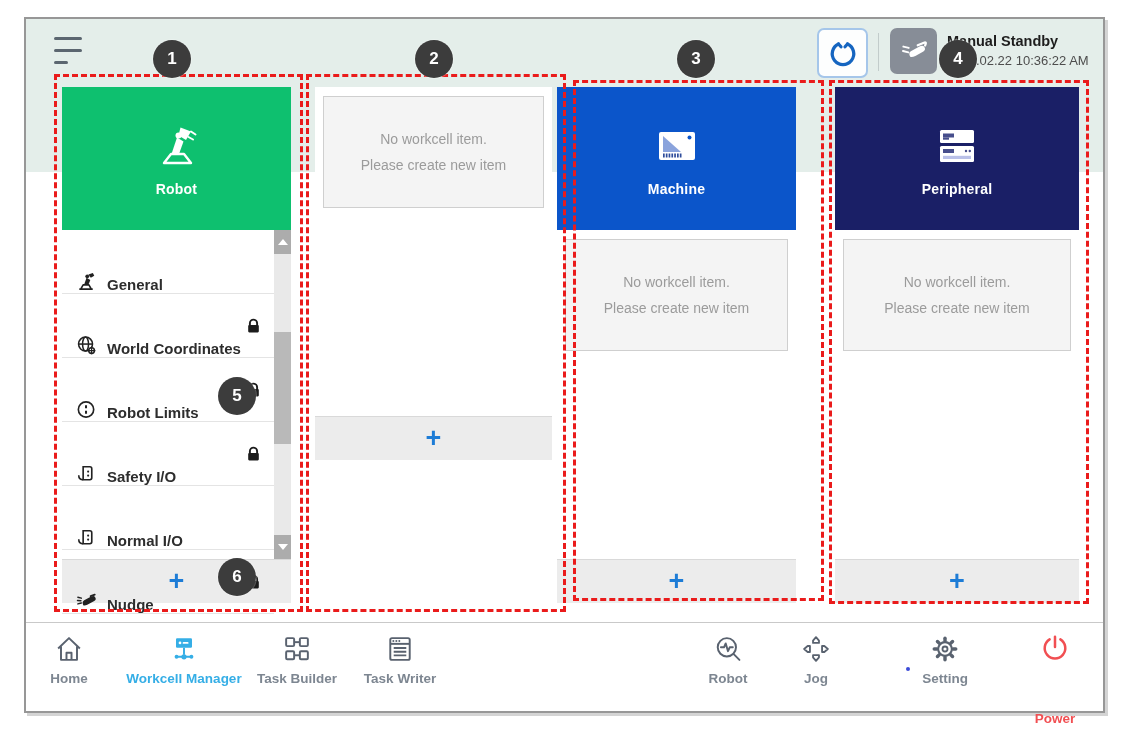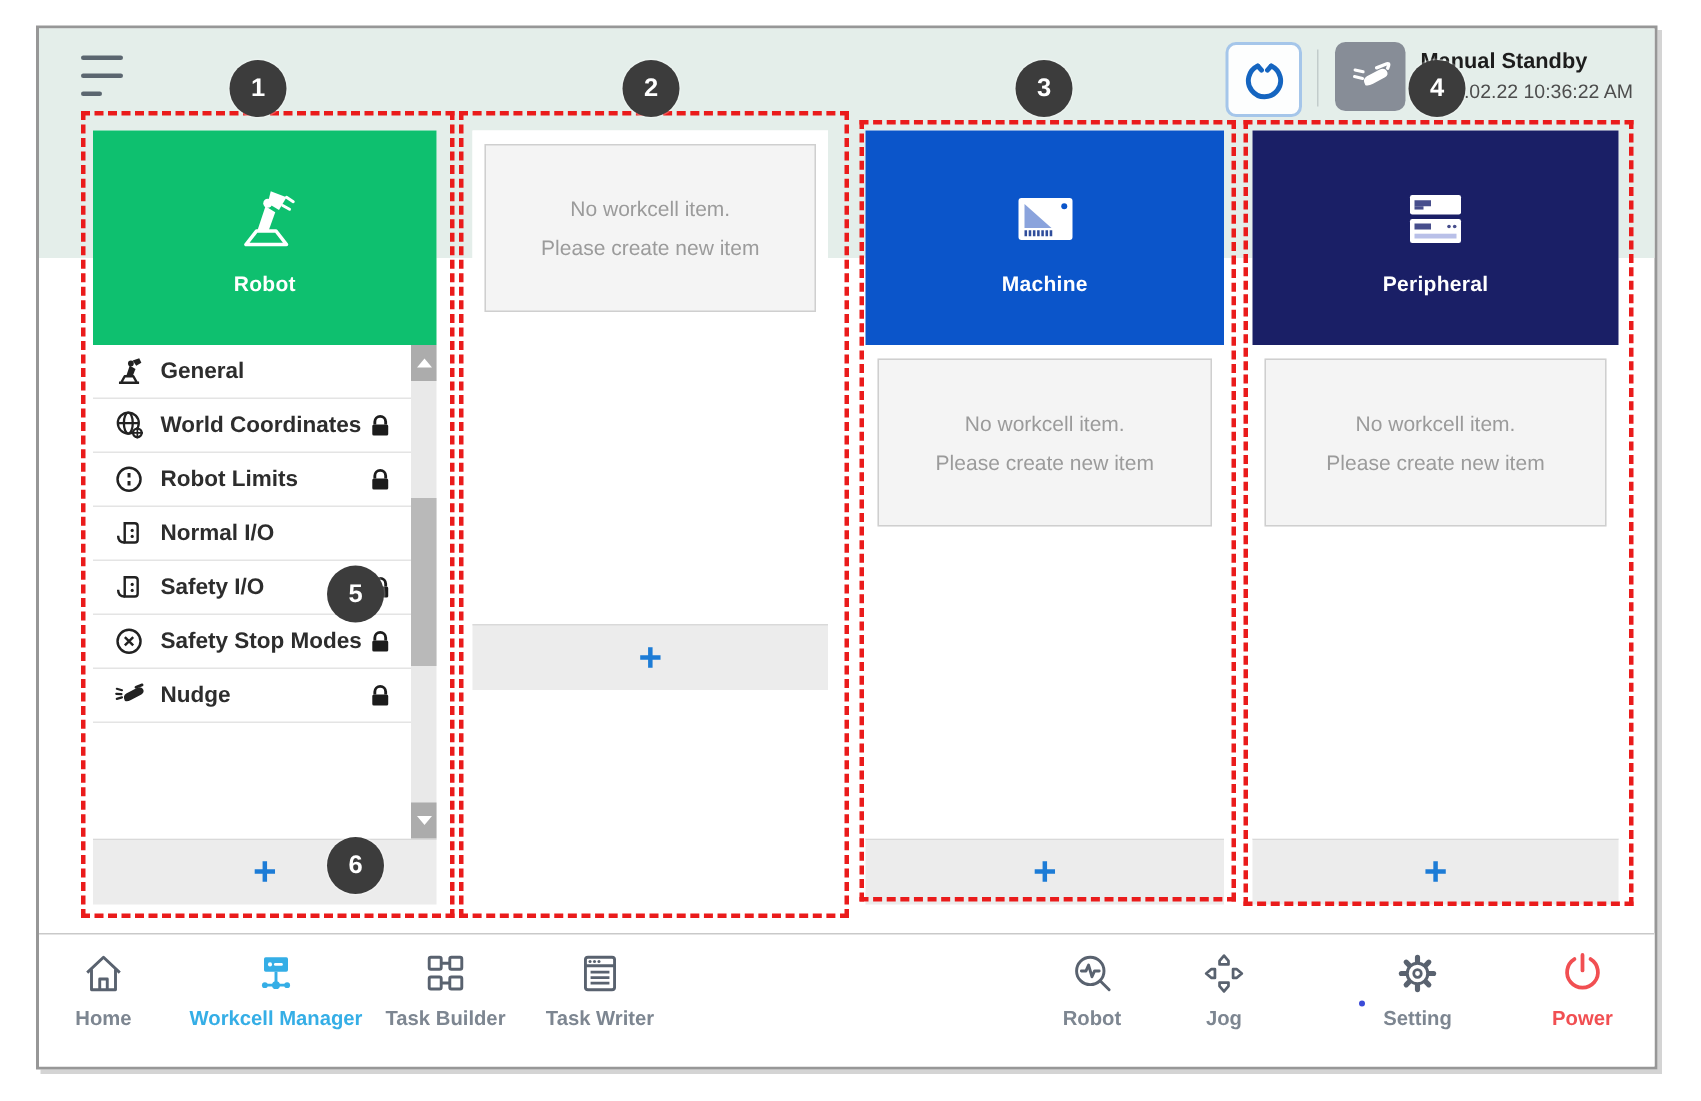--- a/index.html
+++ b/index.html
@@ -19,35 +19,35 @@
   .btn-gripper{left:791px;background:#fdfefe;border:2px solid #a5c6ea;}
   .btn-hand{left:864px;background:#878d97;}
   .tr-divider{position:absolute;left:852px;top:14px;width:1px;height:38px;background:#c2cccb;}
   .statusblock{position:absolute;left:921px;top:13px;width:150px;}
   .statusblock .t1{font-size:14.5px;font-weight:bold;color:#1d1d1d;line-height:19px;}
   .statusblock .t2{font-size:13px;color:#4d4d4d;line-height:19px;}
   
   .col{position:absolute;top:68px;height:516px;background:#fff;}
   .col1{left:36px;width:229px;}
   .col2{left:289px;width:237px;}
-  .col3{left:551px;width:239px;}
+  .col3{left:531px;width:239px;}
   .col4{left:809px;width:244px;}
   .col-header{height:143px;display:flex;flex-direction:column;align-items:center;justify-content:center;gap:10px;}
   .col-header .ttl{color:#fff;font-size:14px;font-weight:bold;letter-spacing:.2px;}
   .hdr-robot{background:#0ec06f;}
   .hdr-effector{background:#22c3b0;}
   .hdr-machine{background:#0b55ca;}
   .hdr-peripheral{background:#1a1f66;}
   .col-body{position:relative;height:329px;background:#fff;}
   .col-footer{height:43px;background:#ececec;border-top:1px solid #d9d9d9;
               display:flex;align-items:center;justify-content:center;}
   .plus{color:#1d7cd6;font-size:27px;font-weight:bold;line-height:27px;cursor:pointer;}
   
-  .menu-row{position:relative;height:36px;width:212px;border-bottom:1px solid #e4e4e4;
-            display:flex;align-items:center;padding-left:10px;box-sizing:border-box;}
+  .menu-row{position:relative;height:64px;width:212px;border-bottom:1px solid #e4e4e4;
+            display:flex;align-items:flex-end;padding-left:10px;box-sizing:border-box;}
   .menu-row .mi{width:28px;display:flex;justify-content:center;}
   .menu-row .lbl{font-size:15px;font-weight:bold;color:#2d2d2d;margin-left:7px;white-space:nowrap;}
   .menu-row .lock{position:absolute;right:12px;top:50%;transform:translateY(-50%);}
   
   .sbar{position:absolute;right:0;top:0;width:17px;height:329px;background:#e9e9e9;}
   .sbtn{position:absolute;left:0;width:17px;height:24px;background:#acacac;display:flex;align-items:center;justify-content:center;}
   .sbtn.up{top:0;} .sbtn.down{bottom:0;}
   .tri-up{width:0;height:0;border-left:5px solid transparent;border-right:5px solid transparent;border-bottom:6px solid #fff;}
   .tri-down{width:0;height:0;border-left:5px solid transparent;border-right:5px solid transparent;border-top:6px solid #fff;}
   .sthumb{position:absolute;left:0;top:102px;width:17px;height:112px;background:#b9b9b9;}
@@ -59,21 +59,21 @@
   .anno-box{position:absolute;border:3px dashed #ea1b1b;pointer-events:none;}
   .anno-dot{position:absolute;width:38px;height:38px;border-radius:50%;background:#3c3c3c;
             color:#fff;font-size:17px;font-weight:bold;display:flex;align-items:center;justify-content:center;
             box-shadow:0 0 0 1px rgba(255,255,255,.25);}
   
   .navbar{position:absolute;left:0;bottom:0;width:100%;height:88px;background:#fff;border-top:1px solid #c9c9c9;}
   .nav-item{position:absolute;top:10px;width:120px;transform:translateX(-50%);
             display:flex;flex-direction:column;align-items:center;gap:6px;cursor:pointer;}
   .nav-item .nlabel{font-size:13.5px;font-weight:bold;color:#7d8691;white-space:nowrap;}
   .nav-item.active .nlabel{color:#35aee6;}
-  .nav-item.power .nlabel{color:#f14f52;}
+  .nav-item.power .nlabel{color:#f14f52;margin-top:40px;}
   .navdot{position:absolute;left:880px;top:44px;width:4px;height:4px;border-radius:50%;background:#3b4bd8;}
   svg{display:block;}
 </style>
 </head>
 <body>
 
 <div class="stage">
  <div class="app">
 
   <div class="topband"></div>
@@ -171,56 +171,41 @@
 
       <div class="menu-row">
         <span class="mi">
           <svg width="23" height="23" viewBox="0 0 24 24" fill="none" stroke="#222" stroke-width="1.7">
             <path d="M8.5 5 h7 a2 2 0 0 1 2 2 v9.5 a2 2 0 0 1 -2 2 h-7 z"></path>
             <circle cx="13.7" cy="10" r="1.1" fill="#222" stroke="none"></circle>
             <circle cx="13.7" cy="14.2" r="1.1" fill="#222" stroke="none"></circle>
             <path d="M8.5 18.5 q-4.6 0 -4.6 -4.8"></path>
           </svg>
         </span>
-        <span class="lbl">Normal I/O</span>
-      </div>
-
-      <div class="menu-row">
-        <span class="mi">
-          <svg width="23" height="23" viewBox="0 0 24 24" fill="none" stroke="#222" stroke-width="1.7">
-            <path d="M8.5 5 h7 a2 2 0 0 1 2 2 v9.5 a2 2 0 0 1 -2 2 h-7 z"></path>
-            <circle cx="13.7" cy="10" r="1.1" fill="#222" stroke="none"></circle>
-            <circle cx="13.7" cy="14.2" r="1.1" fill="#222" stroke="none"></circle>
-            <path d="M8.5 18.5 q-4.6 0 -4.6 -4.8"></path>
-          </svg>
-        </span>
         <span class="lbl">Safety I/O</span>
         <span class="lock">
           <svg width="17" height="17" viewBox="0 0 16 16">
                 <path d="M4.6 7 V5.4 a3.4 3.4 0 0 1 6.8 0 V7" fill="none" stroke="#1c1c1c" stroke-width="1.8"></path>
                 <rect x="3" y="7" width="10" height="7" rx="1" fill="#1c1c1c"></rect>
               </svg>
         </span>
       </div>
 
       <div class="menu-row">
         <span class="mi">
           <svg width="23" height="23" viewBox="0 0 24 24" fill="none" stroke="#222" stroke-width="1.7">
-            <circle cx="11.5" cy="12" r="8"></circle>
-            <path d="M8.6 9.1 l5.8 5.8 M14.4 9.1 l-5.8 5.8"></path>
-          </svg>
-        </span>
-        <span class="lbl">Safety Stop Modes</span>
-        <span class="lock">
-          <svg width="17" height="17" viewBox="0 0 16 16">
-                <path d="M4.6 7 V5.4 a3.4 3.4 0 0 1 6.8 0 V7" fill="none" stroke="#1c1c1c" stroke-width="1.8"></path>
-                <rect x="3" y="7" width="10" height="7" rx="1" fill="#1c1c1c"></rect>
-              </svg>
-        </span>
-      </div>
+            <path d="M8.5 5 h7 a2 2 0 0 1 2 2 v9.5 a2 2 0 0 1 -2 2 h-7 z"></path>
+            <circle cx="13.7" cy="10" r="1.1" fill="#222" stroke="none"></circle>
+            <circle cx="13.7" cy="14.2" r="1.1" fill="#222" stroke="none"></circle>
+            <path d="M8.5 18.5 q-4.6 0 -4.6 -4.8"></path>
+          </svg>
+        </span>
+        <span class="lbl">Normal I/O</span>
+      </div>
+
 
       <div class="menu-row">
         <span class="mi">
           <svg width="23" height="23" viewBox="0 0 24 24">
             <path d="M3 7.5 l3.6 1 M2.6 11 l3.6 .2 M3 14.5 l3.6 -1" stroke="#222" stroke-width="1.5" fill="none" stroke-linecap="round"></path>
             <path d="M8.6 15.8 q-1.7 -3.4 1 -5 l7.3 -3.9 q2.9 -1.4 4.3 .8 q1.3 2.2 -1.1 3.7 l-7.3 3.9 q-2.8 1.4 -4.2 .5 z" fill="#222"></path>
             <path d="M16.3 6.4 l4.3 -1.6" stroke="#222" stroke-width="1.9" fill="none" stroke-linecap="round"></path>
           </svg>
         </span>
         <span class="lbl">Nudge</span>

